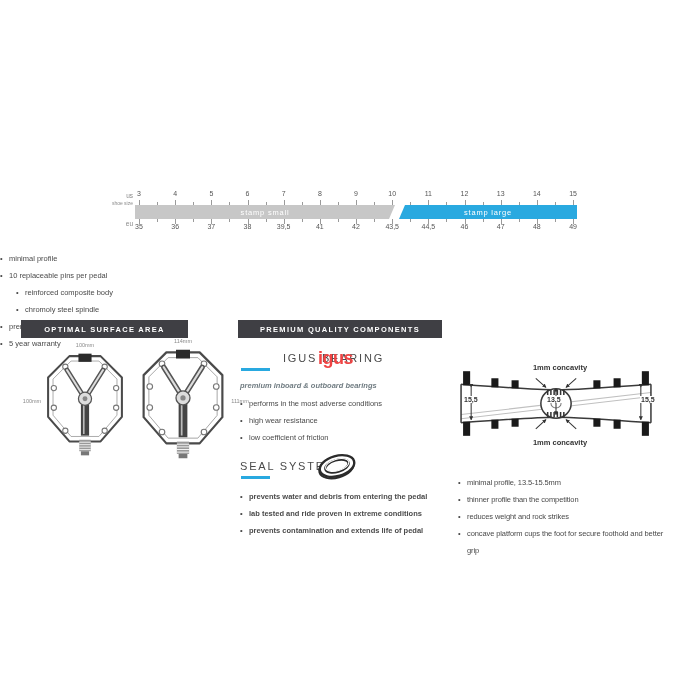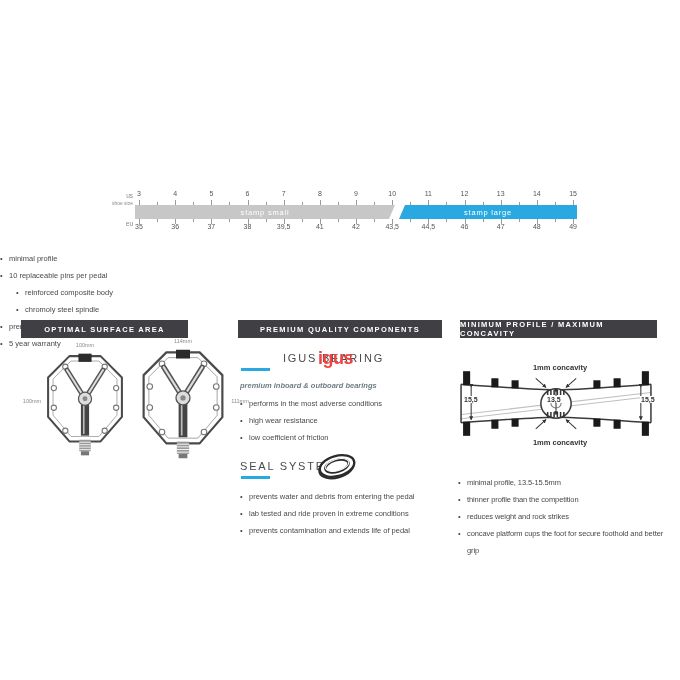--- a/index.html
+++ b/index.html
@@ -60,21 +60,21 @@
   .seal-heading { left:240px; top:460px; }
   .accent-underline { position:absolute; width:29px; height:3px; background:#29a9e0; }
   .igus-underline { left:241px; top:368px; }
   .seal-underline { left:241px; top:476px; }
   .igus-logo { position:absolute; left:318px; top:348px; font-size:18px; font-weight:700;
                color:#ef4444; letter-spacing:-0.5px; }
   .igus-sub { position:absolute; left:240px; top:381px; font-size:7.5px; font-style:italic;
               font-weight:600; color:#707c82; }
   .igus-bullets { position:absolute; left:240px; top:395px; width:205px; }
   .seal-icon { position:absolute; left:314px; top:448px; width:46px; height:36px; }
-  .seal-bullets { position:absolute; left:240px; top:488px; width:205px; }
+  .seal-bullets { position:absolute; left:240px; top:488px; width:205px;font-weight:bold; }
 
   
   .profile-svg { position:absolute; left:455px; top:352px; width:202px; height:101px; }
   .conc-label { position:absolute; left:505px; width:110px; text-align:center;
                 font-size:7.5px; font-weight:700; color:#333; }
   .conc-top { top:363px; } .conc-bot { top:438px; }
   .num-label { position:absolute; font-size:7px; font-weight:700; color:#333; background:#fff; padding:0 1px; }
   .n-left   { left:463px; top:396px; }
   .n-center { left:546px; top:396px; }
   .n-right  { left:640px; top:396px; }
@@ -187,21 +187,20 @@
         <li>chromoly steel spindle</li>
       </ul>
     <ul class="blist tb-col3">
         <li>premium bearings &amp; seal system</li>
         <li>5 year warranty</li>
       </ul>
   </div>
 
   <div class="sec-header h1">OPTIMAL SURFACE AREA</div>
   <div class="sec-header h2">PREMIUM QUALITY COMPONENTS</div>
-  <div class="sec-header h3">MINIMUM PROFILE / MAXIMUM CONCAVITY</div>
 
   <svg width="0" height="0" style="position:absolute">
     <defs>
       <marker id="ah" viewBox="0 0 6 6" refX="5" refY="3" markerWidth="4" markerHeight="4" orient="auto">
         <path d="M0,0 L6,3 L0,6 Z" fill="#333"></path>
       </marker>
       <symbol id="pedalTop" viewBox="0 0 100 128">
         <path d="M31,5 H69 L95,31 V79 L69,109 H31 L5,79 V31 Z" fill="#fff" stroke="#4a4a4a" stroke-width="2.5" stroke-linejoin="round"></path>
         <path d="M33,11 H67 L89,33 V77 L67,103 H33 L11,77 V33 Z" fill="none" stroke="#9a9a9a" stroke-width="1" stroke-linejoin="round"></path>
         <g fill="#fff" stroke="#777" stroke-width="1.3">

